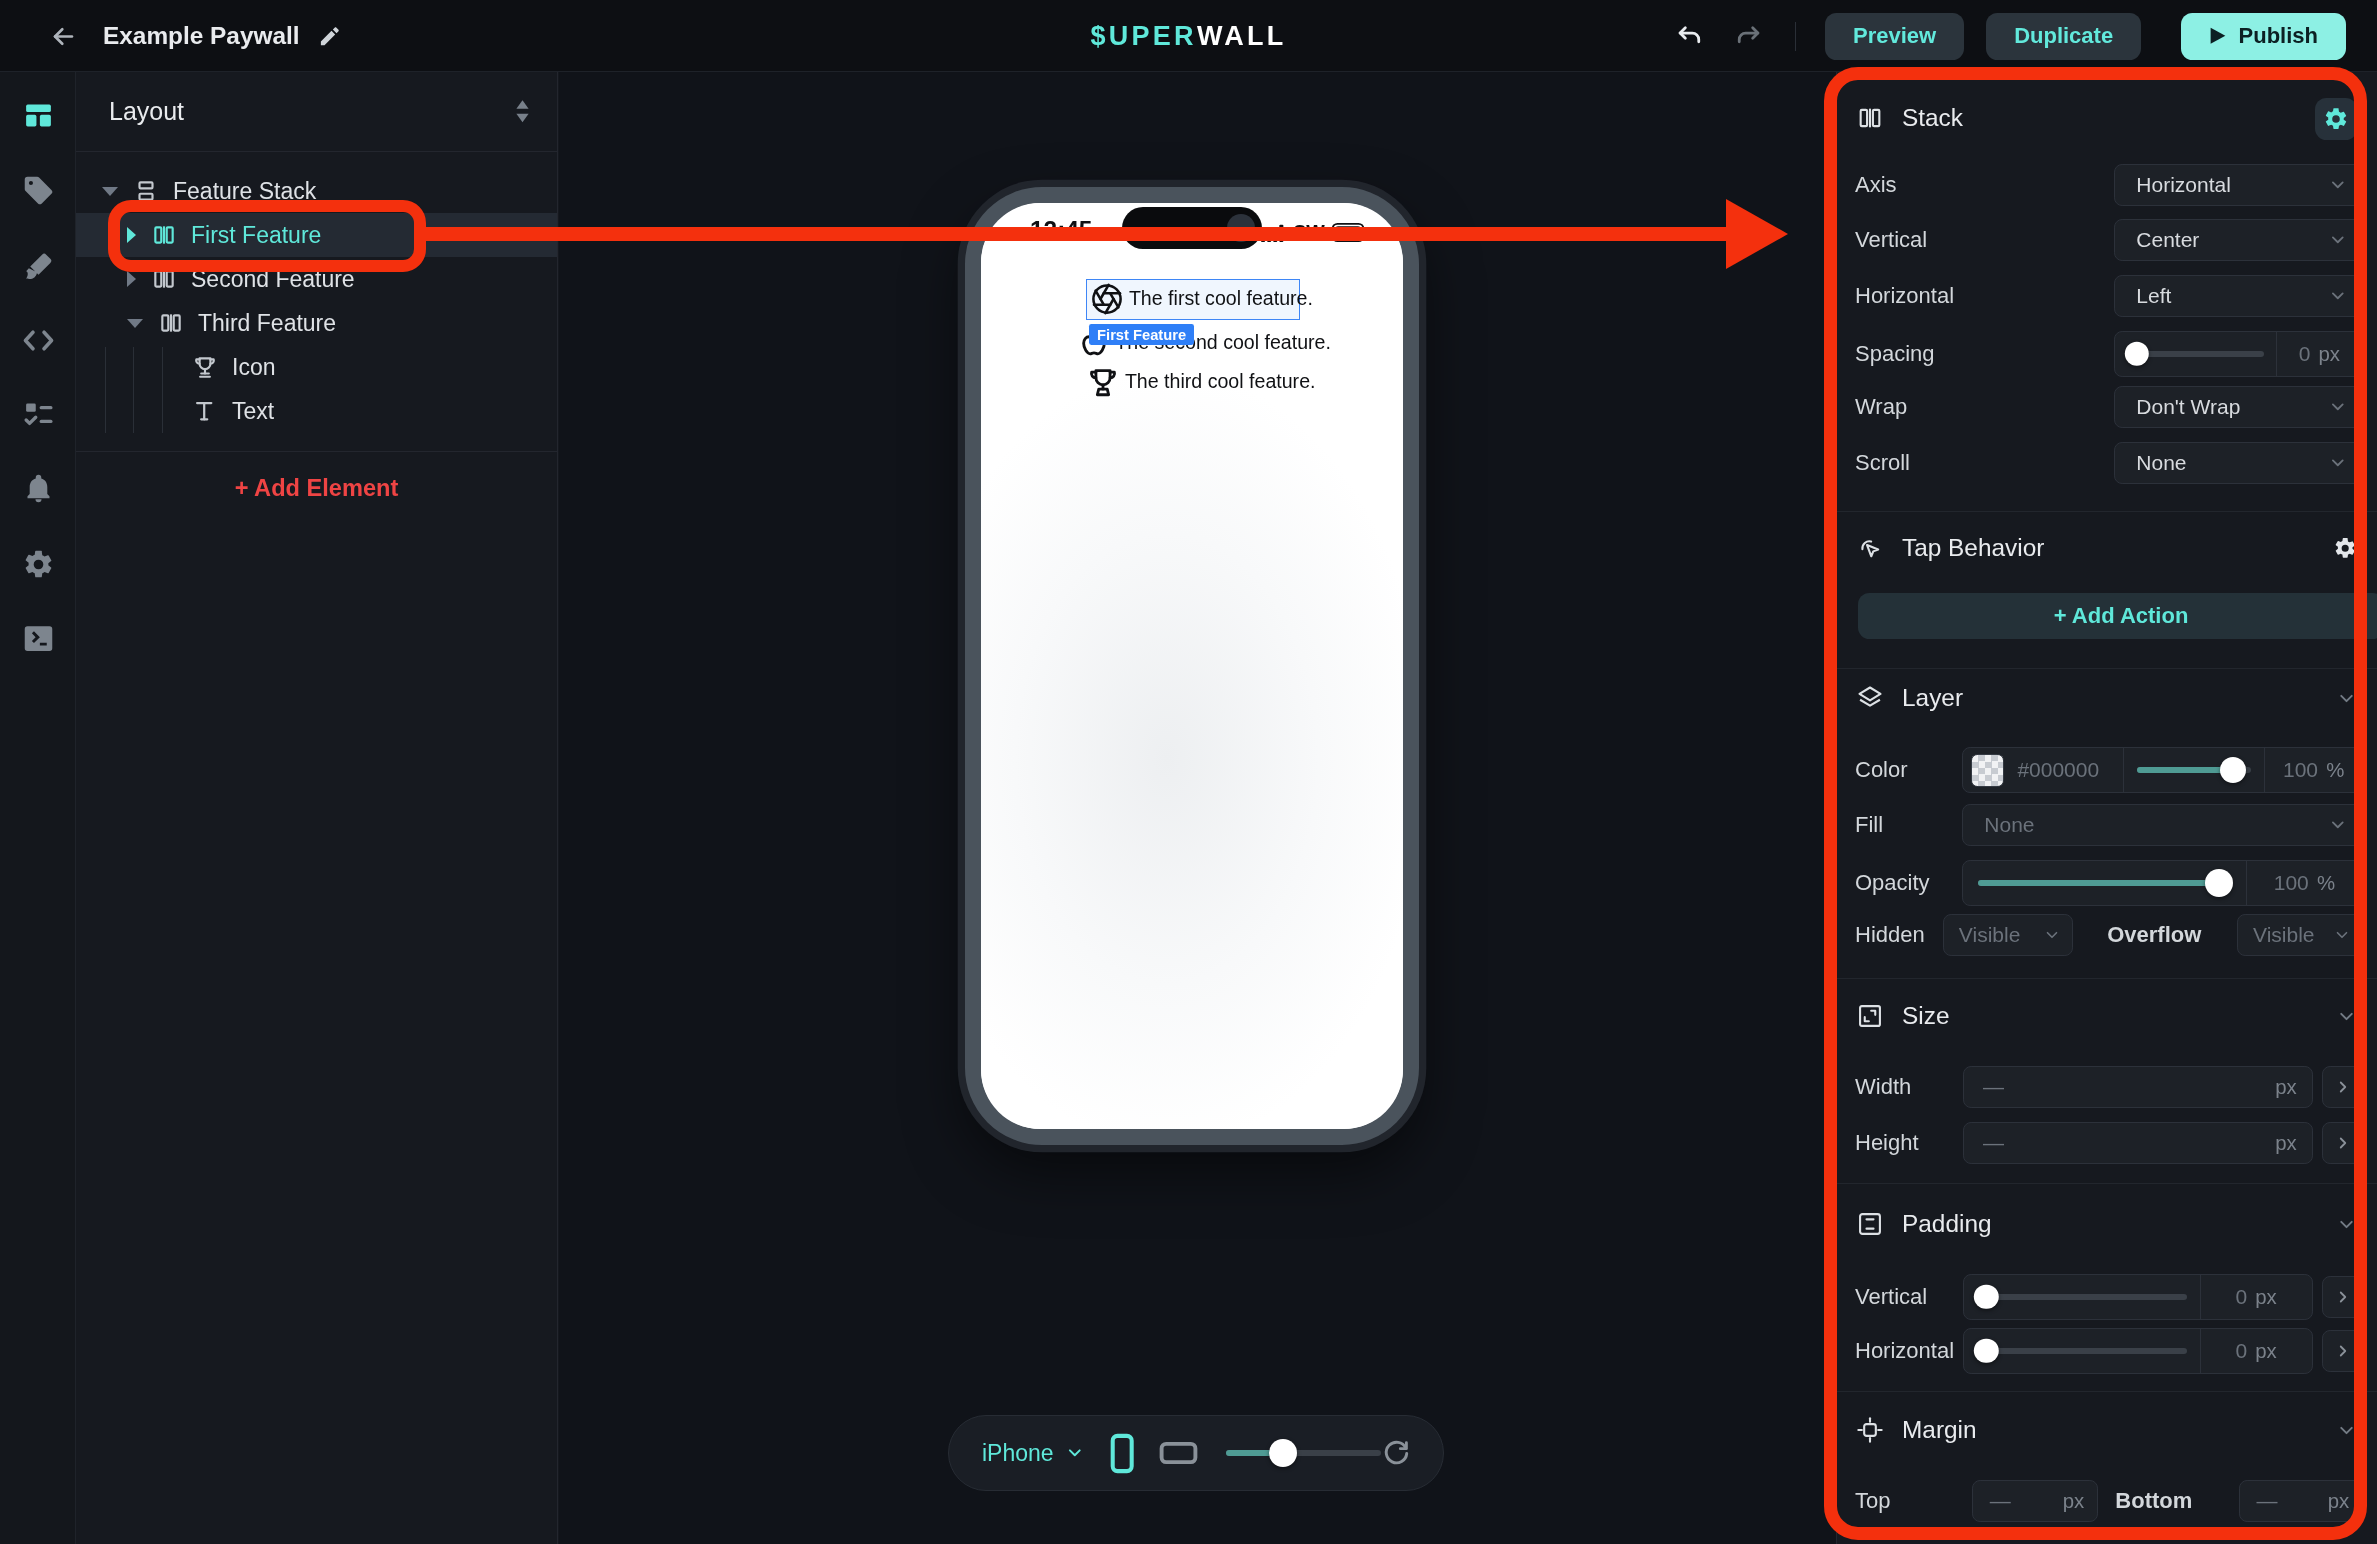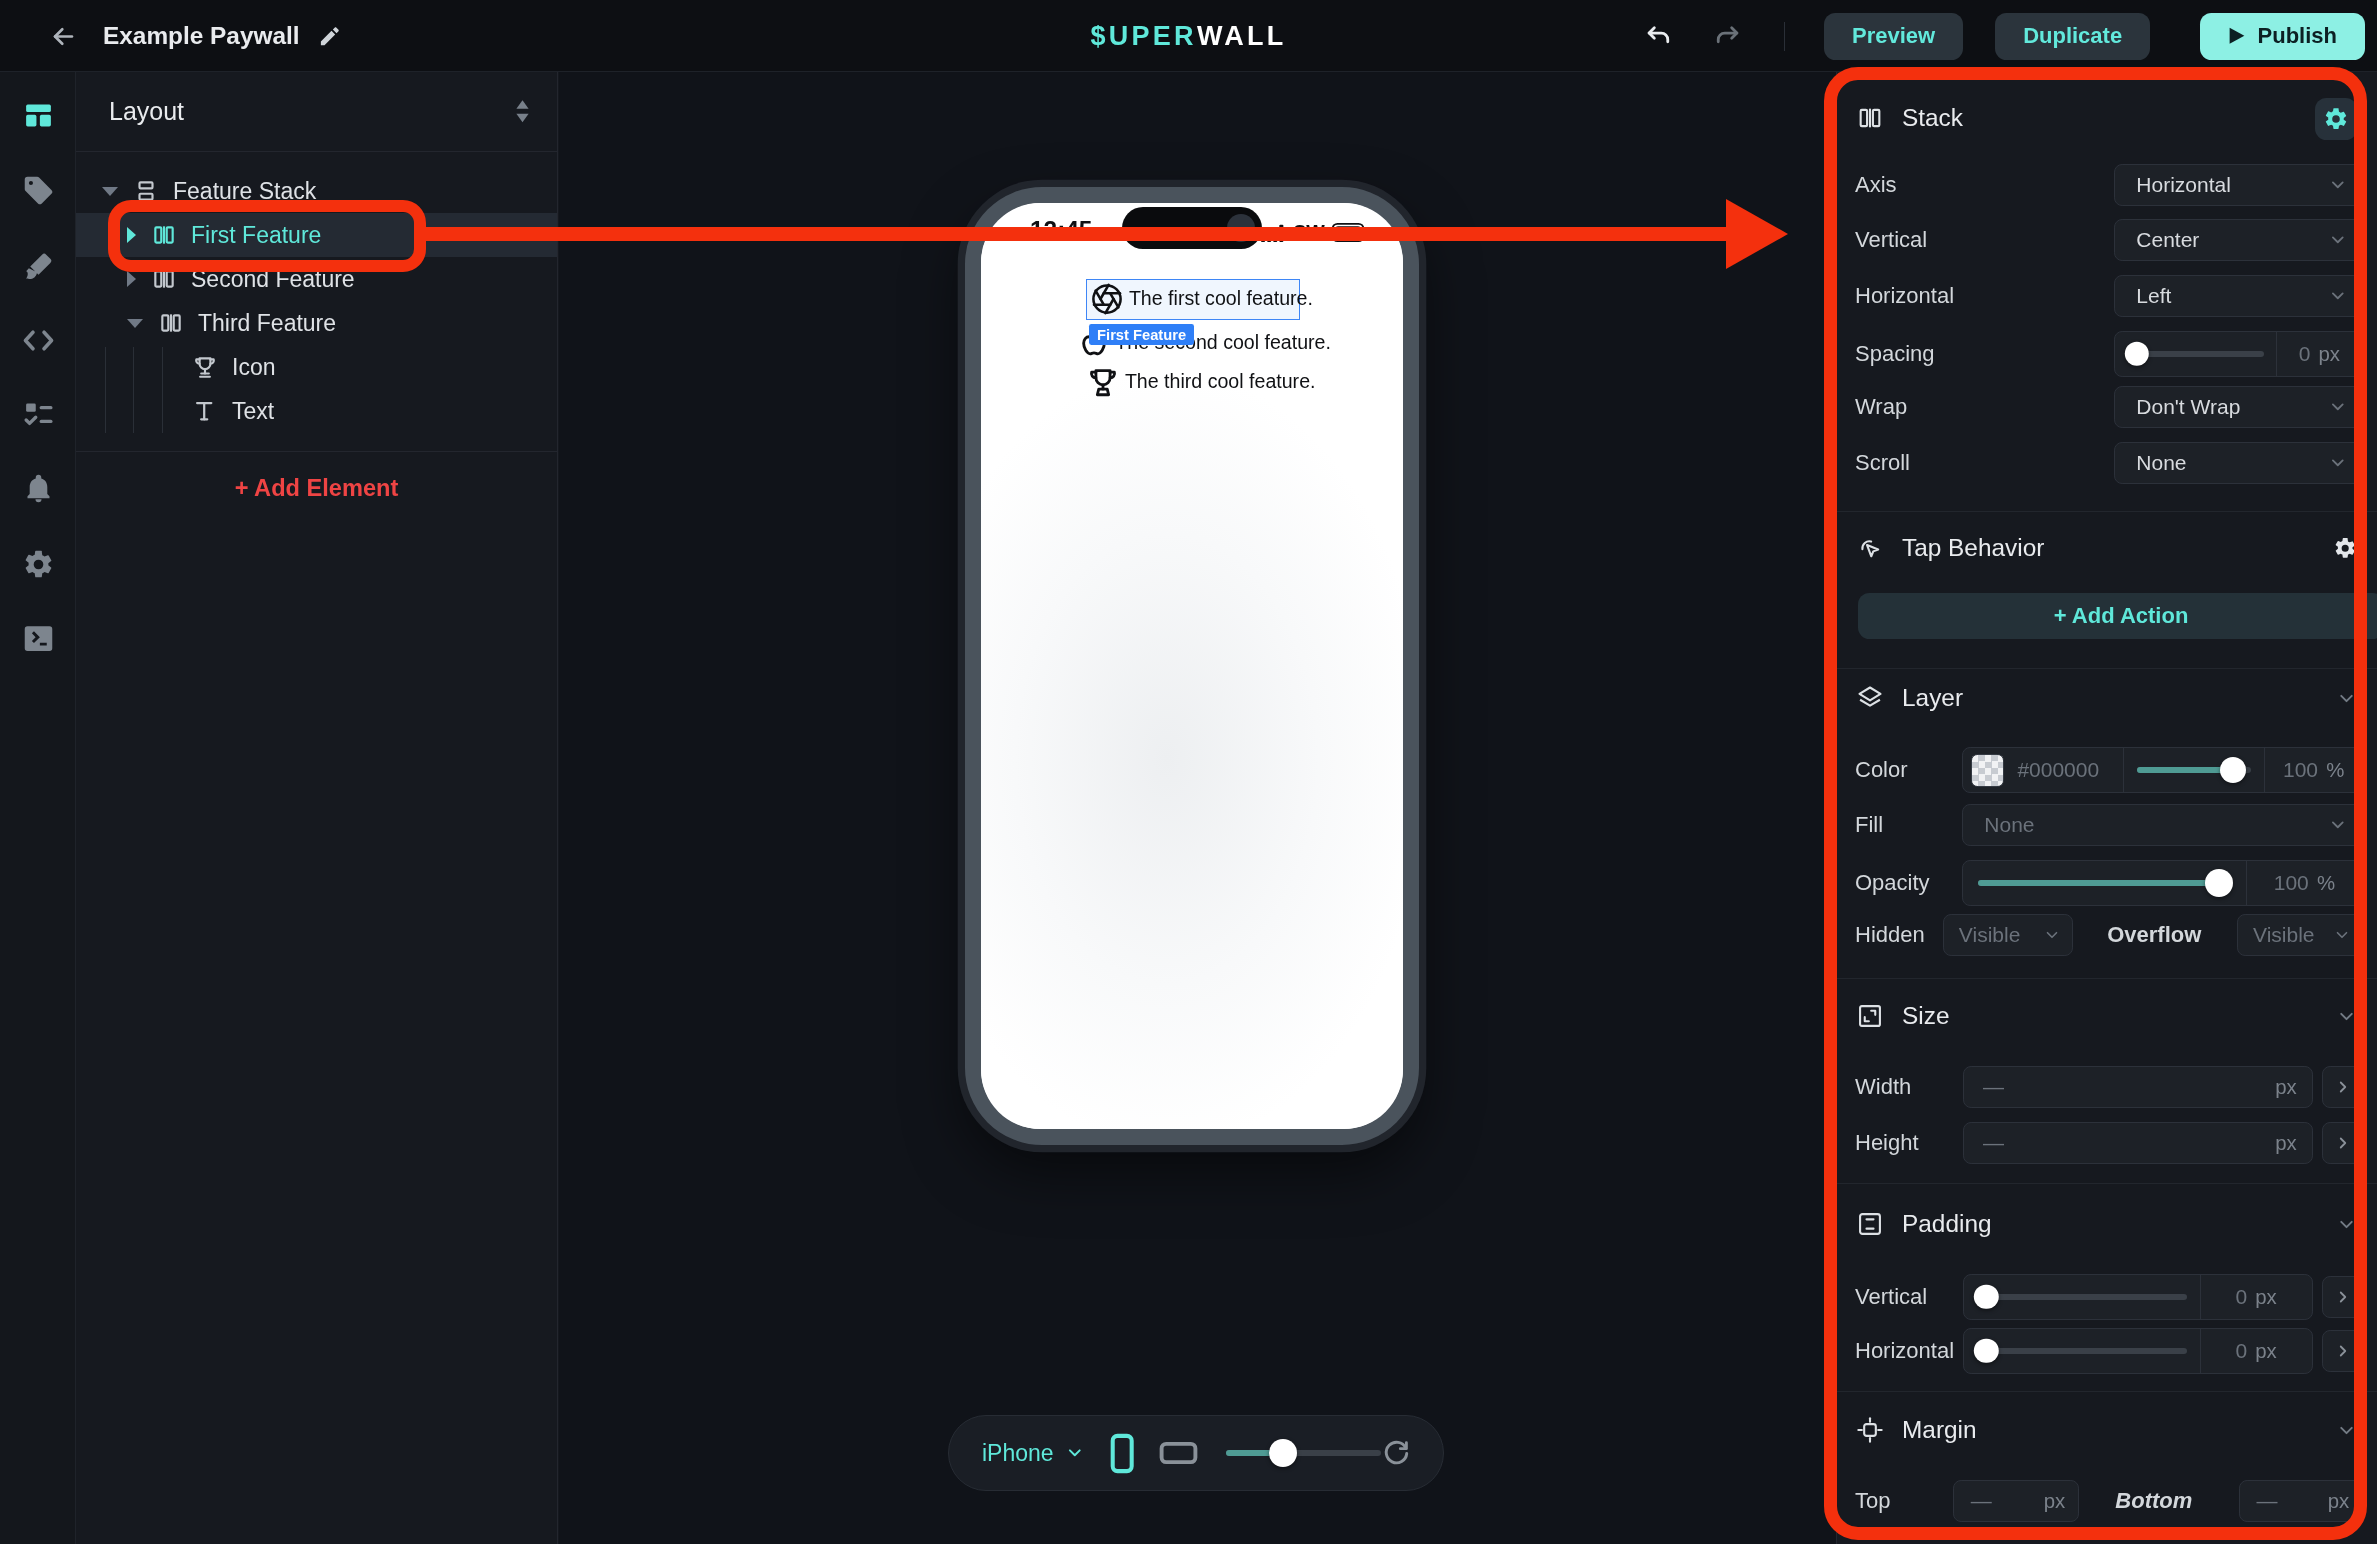--- a/index.html
+++ b/index.html
@@ -12,22 +12,22 @@
     background:#0d0f13; border-bottom:0.8px solid #1e2229; z-index:5;
     display:flex; align-items:center; }
   .tb-back { position:absolute; left:47px; top:19.6px; width:33px; height:33px;
     display:flex; align-items:center; justify-content:center; }
   .tb-title { position:absolute; left:103px; top:0; height:72px; display:flex;
     align-items:center; gap:18px; color:#e9ebee; font-size:24.4px; font-weight:700; }
   .logo { position:absolute; left:0; right:0; top:0; height:72px; display:flex;
     align-items:center; justify-content:center; font-size:27px; font-weight:800;
     letter-spacing:3.3px; pointer-events:none; }
   .logo .lg-teal { color:#5fe8da; } .logo .lg-white { color:#ffffff; }
-  .tb-right { position:absolute; right:12px; top:0; height:72px; display:flex;
-    align-items:center; gap:32px; }
+  .tb-right { position:absolute; right:31px; top:0; height:72px; display:flex;
+    align-items:center; gap:22px; }
   .tb-icon-btn { width:36px; height:36px; display:flex; align-items:center; justify-content:center; }
   .tb-sep { width:1.6px; height:29px; background:#2a2f37; margin:0 6.5px; }
   .btn { height:47px; border-radius:11.4px; display:flex; align-items:center;
     justify-content:center; font-size:22px; font-weight:700; padding:0 28px; }
   .btn-dark { background:#2b343c; color:#62e9dc; }
   .btn-publish { background:#8df0e4; color:#0c2023; gap:11.4px; }
 
   
   #app { position:absolute; left:0; top:72px; width:2377px; height:1473px; background:#15181e; }
 
@@ -737,21 +737,21 @@
             </svg>
           </span>
       </div>
 
       <div class="ins-row" style="top:1408px">
         <span class="ins-lbl">Top</span>
         <div class="num-input" style="width:126px; margin-left:auto; padding:0 13px 0 16.3px;">
           <span class="valtxt">—</span>
           <span class="unit" style="margin-left:auto">px</span>
         </div>
-        <span class="ins-lbl" style="margin-left:36px; font-weight:600;font-style:italic;">Bottom</span>
+        <span class="ins-lbl" style="margin-left:17px; font-weight:600;">Bottom</span>
         <div class="num-input" style="width:124px; margin-left:47px; padding:0 13px 0 16.3px;">
           <span class="valtxt">—</span>
           <span class="unit" style="margin-left:auto">px</span>
         </div>
       </div>
     </div>
   </div>
 
   <div class="anno" id="annoBox"></div>
   <div class="anno" id="annoArrowBody"></div>

